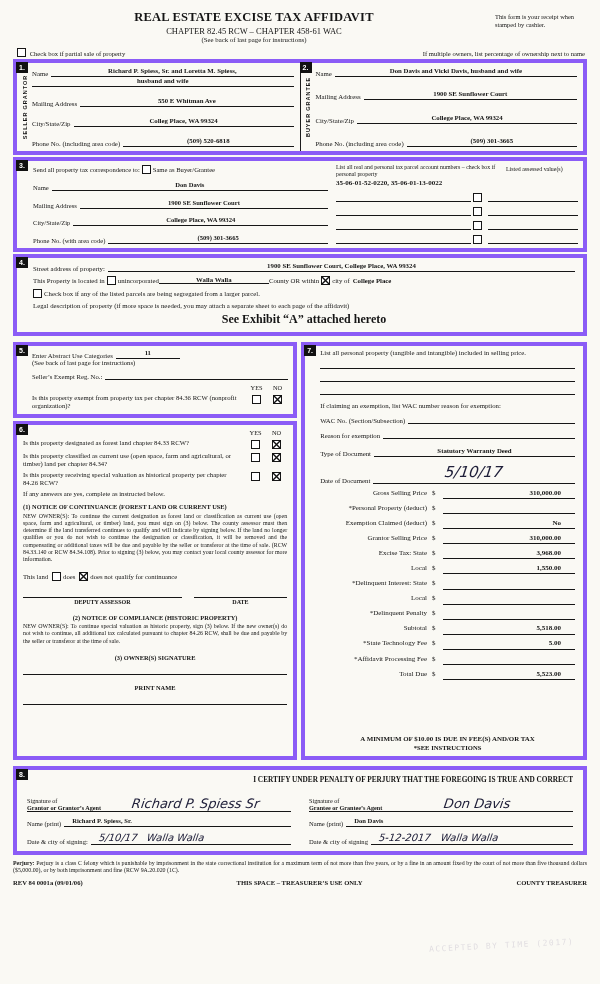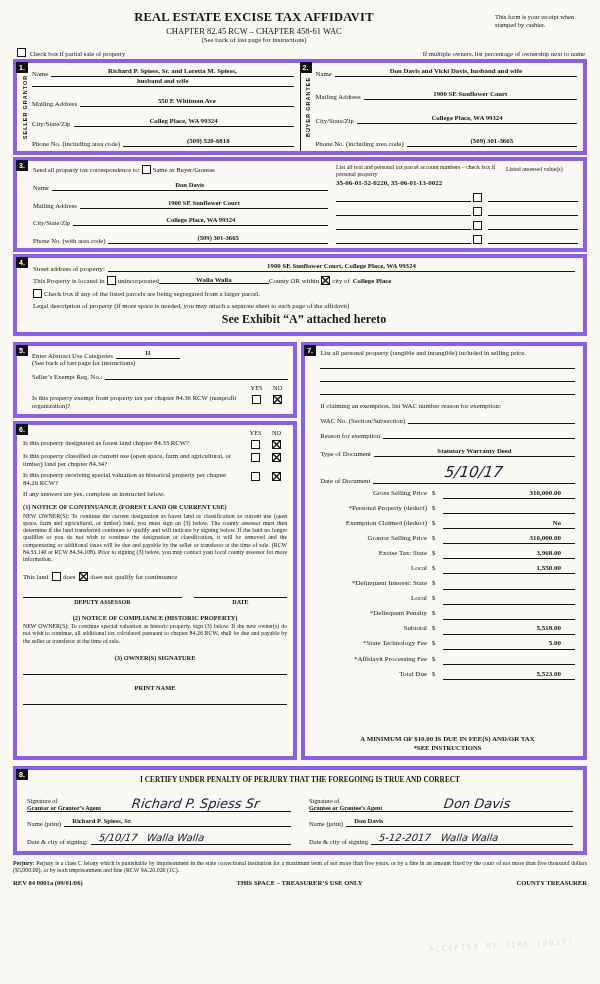--- a/index.html
+++ b/index.html
@@ -101,21 +101,21 @@
   .datehand .hand{font-size:15px;line-height:18px}
   .mrow{display:flex;align-items:flex-start;margin-top:4.6px}
   .mlabel{flex:1;text-align:right;padding-right:5px;font-size:7px;white-space:nowrap}
   .mdollar{width:11px;font-size:7px;flex:none}
   .mamount{width:118px;border-bottom:1px solid #161616;text-align:right;padding-right:14px;font-weight:bold;font-size:7px;min-height:9.5px;flex:none}
   .minnote{margin-top:auto;text-align:center;font-weight:bold;font-size:6.9px}
   .seeinst{text-align:center;font-weight:bold;font-size:6.6px;margin-top:2px}
 
   
   .sec8{margin-top:6px;padding:3px 10px 6px;font-size:6.6px}
-  .certify{text-align:center;font-weight:bold;font-size:7.3px;margin-top:2px}
+  .certify{text-align:right;font-weight:bold;font-size:7.3px;margin-top:2px}
   .sigcols{display:flex;gap:18px;margin-top:4px}
   .sigcol{flex:1}
   .sigtop{display:flex;align-items:flex-end;border-bottom:1px solid #161616;min-height:23px}
   .siglabels{font-size:6.2px;line-height:1.15;flex:none}
   .sigscript{flex:1;text-align:center}
   .sigscript .hand{font-size:13px}
   .nprow,.dcrow{display:flex;align-items:flex-end;margin-top:5px}
   .npv{flex:1;border-bottom:1px solid #161616;font-weight:bold;padding-left:8px;min-height:9px}
   .dcv{flex:1;border-bottom:1px solid #161616;padding-left:8px;min-height:12px}
   .dcv .hand{font-size:10px;margin-right:10px}

